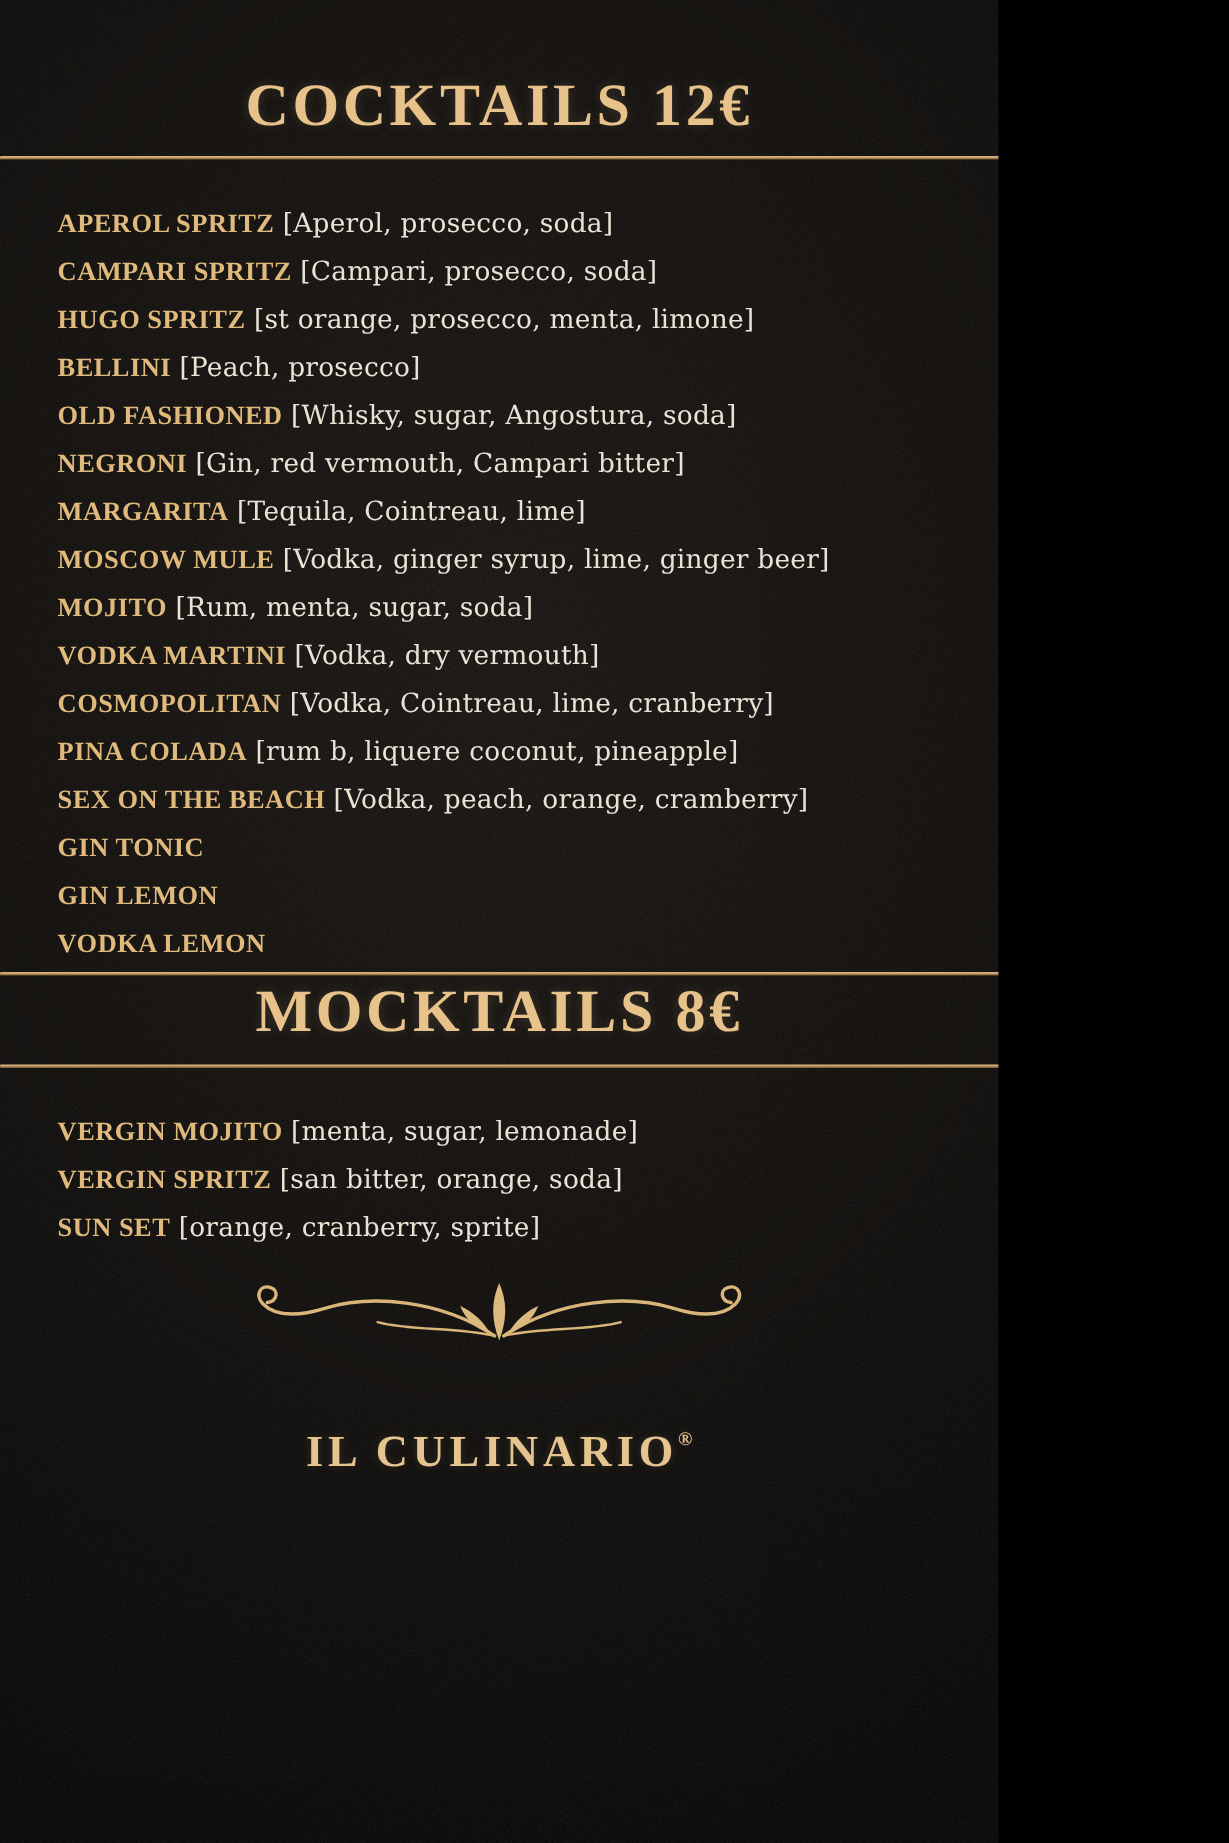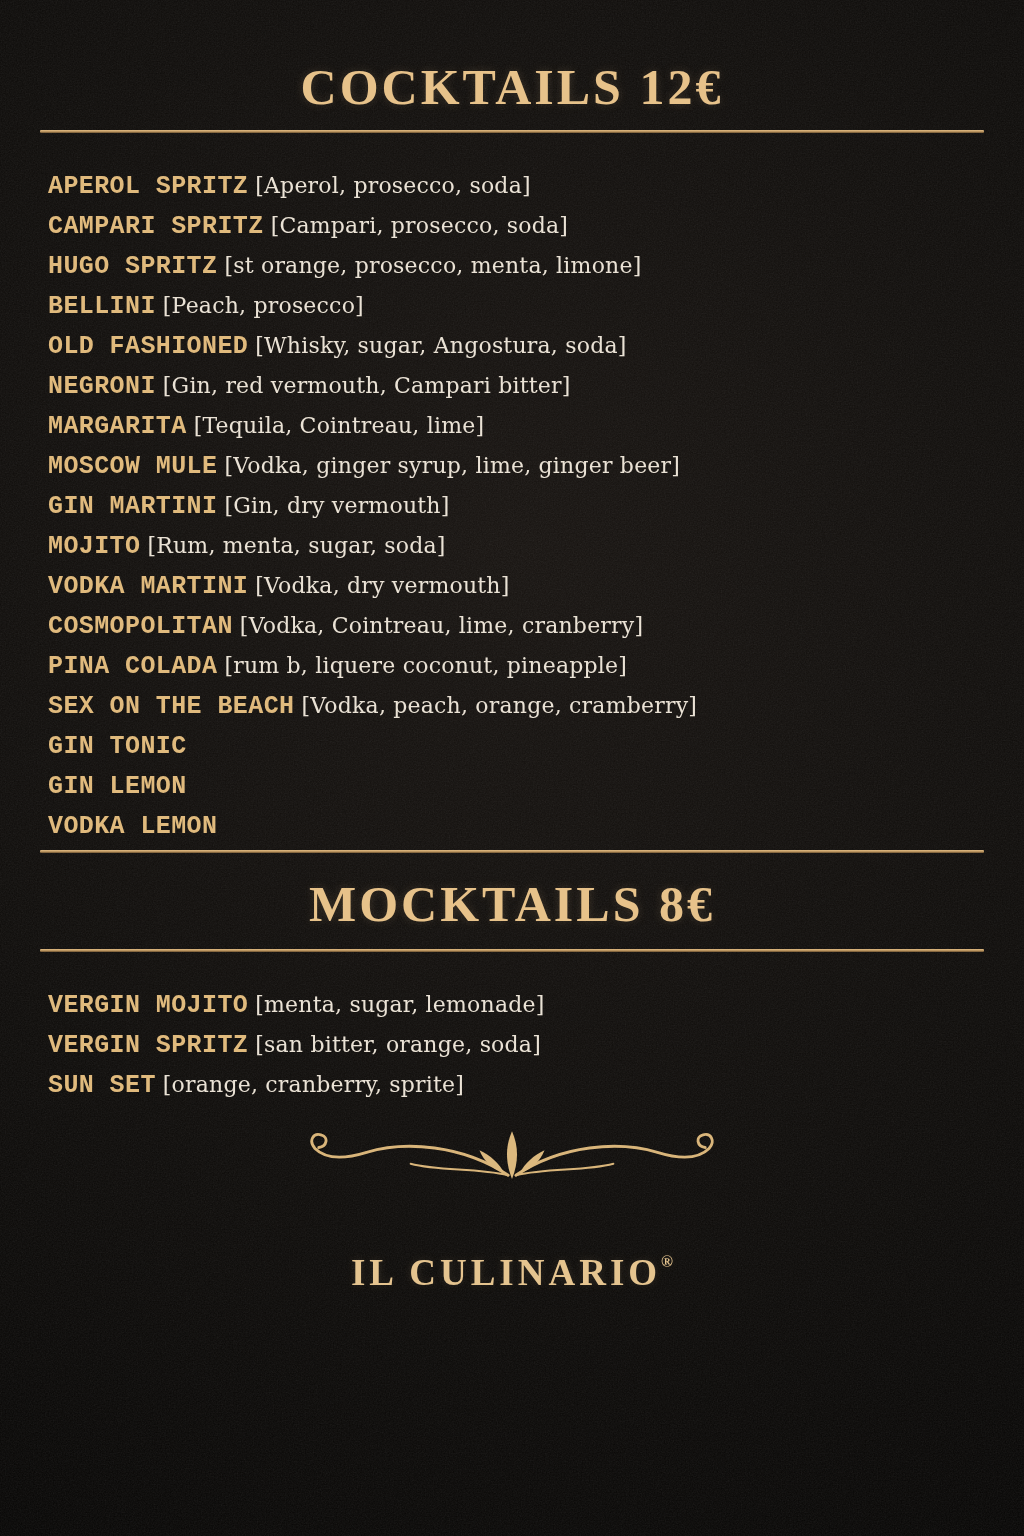--- a/index.html
+++ b/index.html
@@ -2,21 +2,21 @@
 <html><head>
 <meta charset="utf-8">
 <style>
   html, body {
     margin: 0;
     padding: 0;
     background: #000;
   }
   .page {
     position: relative;
-    width: 1024px;
+    width: 832px;
     height: 1536px;
     overflow: hidden;
     background:
       radial-gradient(ellipse 130% 90% at 50% 35%, #171310 0%, #0d0b09 50%, #060504 82%, #020202 100%);
     font-family: "DejaVu Serif", serif;
   }
   .noise-overlay {
     position: absolute;
     top: 0; left: 0;
     width: 1024px;
@@ -53,35 +53,35 @@
     list-style: none;
     margin: 0;
     padding: 33px 0 0 48px;
   }
   .item {
     height: 40px;
     line-height: 40px;
     white-space: nowrap;
   }
   .item-name {
-    font-family: Liberation Mono, monospace;
+    font-family: Liberation Serif, serif;
     font-weight: 700;
-    font-size: 25px;
+    font-size: 22px;
     letter-spacing: 0.4px;
     color: #e0ba7d;
   }
   .item-ingredients {
     font-family: "DejaVu Serif", serif;
     font-weight: 400;
     font-size: 22px;
     letter-spacing: 0.2px;
     color: #eae2d5;
     margin-left: 7px;
   }
-  .mock-title { margin-top: 22px; }
+  .mock-title { }
   .flourish-wrap {
     margin-top: 22px;
     text-align: center;
   }
   .brand {
     margin-top: 58px;
     text-align: center;
     font-family: "Liberation Serif", serif;
     font-weight: 700;
     font-size: 37px;
@@ -118,21 +118,20 @@
 
     <ul class="items">
       <li class="item"><span class="item-name">APEROL SPRITZ</span><span class="item-ingredients">[Aperol, prosecco, soda]</span></li>
       <li class="item"><span class="item-name">CAMPARI SPRITZ</span><span class="item-ingredients">[Campari, prosecco, soda]</span></li>
       <li class="item"><span class="item-name">HUGO SPRITZ</span><span class="item-ingredients">[st orange, prosecco, menta, limone]</span></li>
       <li class="item"><span class="item-name">BELLINI</span><span class="item-ingredients">[Peach, prosecco]</span></li>
       <li class="item"><span class="item-name">OLD FASHIONED</span><span class="item-ingredients">[Whisky, sugar, Angostura, soda]</span></li>
       <li class="item"><span class="item-name">NEGRONI</span><span class="item-ingredients">[Gin, red vermouth, Campari bitter]</span></li>
       <li class="item"><span class="item-name">MARGARITA</span><span class="item-ingredients">[Tequila, Cointreau, lime]</span></li>
       <li class="item"><span class="item-name">MOSCOW MULE</span><span class="item-ingredients">[Vodka, ginger syrup, lime, ginger beer]</span></li>
-      <li class="item"><span class="item-name">GIN MARTINI</span><span class="item-ingredients">[Gin, dry vermouth]</span></li>
       <li class="item"><span class="item-name">MOJITO</span><span class="item-ingredients">[Rum, menta, sugar, soda]</span></li>
       <li class="item"><span class="item-name">VODKA MARTINI</span><span class="item-ingredients">[Vodka, dry vermouth]</span></li>
       <li class="item"><span class="item-name">COSMOPOLITAN</span><span class="item-ingredients">[Vodka, Cointreau, lime, cranberry]</span></li>
       <li class="item"><span class="item-name">PINA COLADA</span><span class="item-ingredients">[rum b, liquere coconut, pineapple]</span></li>
       <li class="item"><span class="item-name">SEX ON THE BEACH</span><span class="item-ingredients">[Vodka, peach, orange, cramberry]</span></li>
       <li class="item"><span class="item-name">GIN TONIC</span><span class="item-ingredients"></span></li>
       <li class="item"><span class="item-name">GIN LEMON</span><span class="item-ingredients"></span></li>
       <li class="item"><span class="item-name">VODKA LEMON</span><span class="item-ingredients"></span></li>
     </ul>
 

